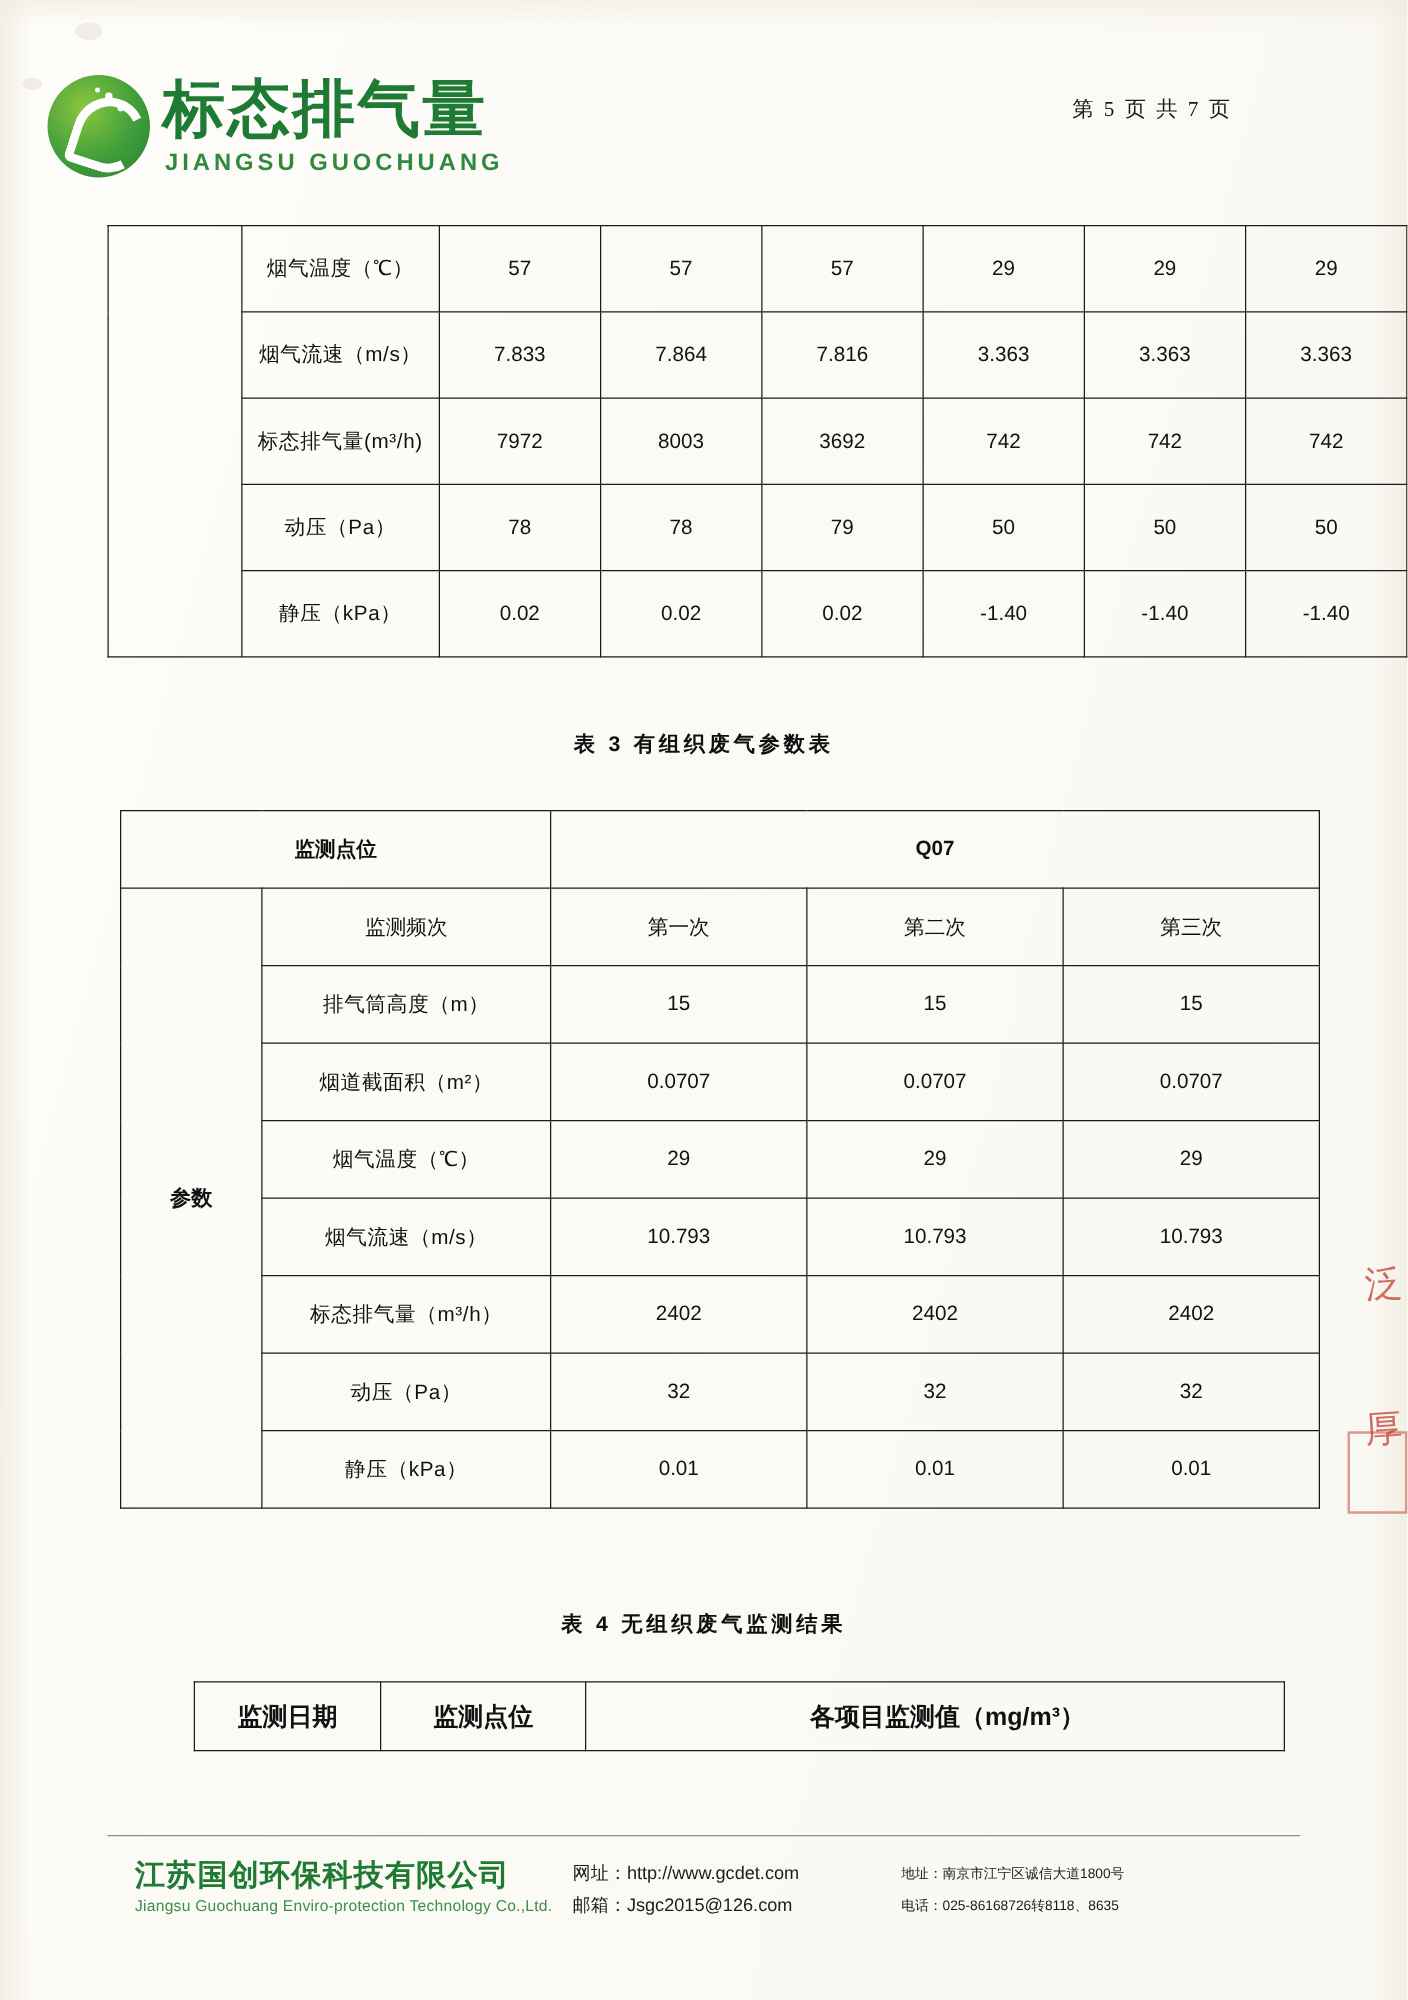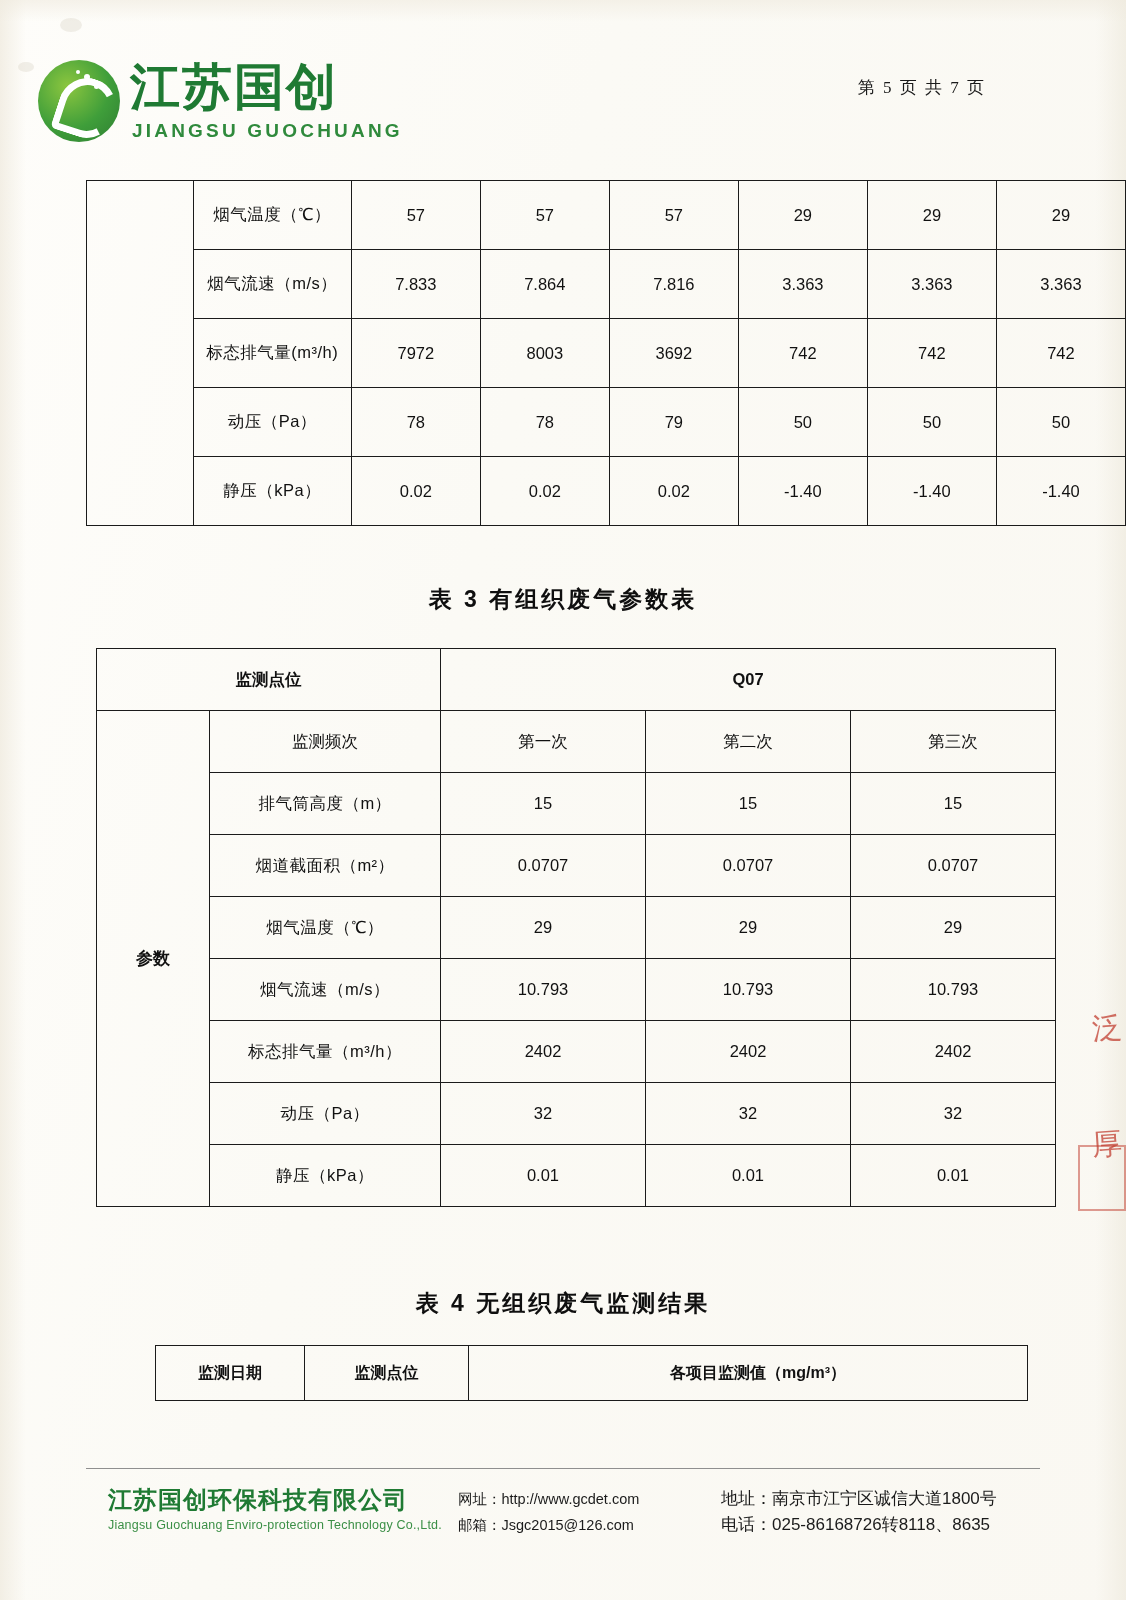--- a/index.html
+++ b/index.html
@@ -136,21 +136,21 @@
   #table-params-cont td.val  { width: 130px; }
   #table-params-cont tr { height: 69px; }
 
   
   .table-title {
     position: absolute;
     width: 100%;
     text-align: center;
     font-family: "Liberation Sans", sans-serif;
     font-weight: bold;
-    font-size: 23px;
+    font-size: 17px;
     letter-spacing: 3px;
     color: #0f0f0f;
   }
   #title-table3 { top: 584px; left: 0; }
   #table3 {
     left: 96px;
     top: 648px;
   }
   #table3 td.side { width: 104px; }
   #table3 td.name { width: 222px; }
@@ -158,21 +158,21 @@
   #table3 tr { height: 62px; }
   #table3 td.point-header { font-weight: bold; }
   #table3 td.freq-name { }
   #table3 td.side-label { font-weight: bold; font-size: 17px; }
 
   #title-table4 { top: 1288px; left: 0; }
   #table4 {
     left: 155px;
     top: 1345px;
   }
-  #table4 td { height: 54px; font-weight: bold; font-size: 16px; }
+  #table4 td { height: 54px; font-weight: bold; font-size: 20px; }
   #table4 td.c1 { width: 140px; }
   #table4 td.c2 { width: 155px; }
   #table4 td.c3 { width: 530px; padding-left: 24px; }
 
   
   .footer-rule {
     position: absolute;
     left: 86px;
     right: 86px;
     top: 1468px;
@@ -208,21 +208,21 @@
     left: 372px; top: 6px;
     font-family: "Liberation Sans", sans-serif;
     font-size: 14.5px;
     color: #1b1b1b;
     line-height: 26px;
   }
   .footer-col3 {
     position: absolute;
     left: 635px; top: 6px;
     font-family: "Liberation Sans", sans-serif;
-    font-size: 17px;
+    font-size: 11px;
     color: #1b1b1b;
     line-height: 26px;
   }
 
   
   .stamp {
     position: absolute;
     right: 4px;
     color: #c0392b;
     font-family: "Liberation Serif", serif;
@@ -263,21 +263,21 @@
 
   <div class="page-number">第 5 页 共 7 页</div>
 
   <div class="logo-block">
     <div class="logo-mark">
       <div class="swirl"></div>
       <div class="dot d1"></div>
       <div class="dot d2"></div>
       <div class="dot d3"></div>
     </div>
-    <div class="logo-cn">江苏国创</div>
+    <div class="logo-cn">标态排气量</div>
     <div class="logo-en">JIANGSU GUOCHUANG</div>
   </div>
 
   <table class="doc-table" id="table-params-cont">
     <tbody>
       <tr>
         <td class="side blank-cell" rowspan="5"></td>
         <td class="name label-cell">烟气温度（℃）</td>
         <td class="val">57</td>
         <td class="val">57</td>

